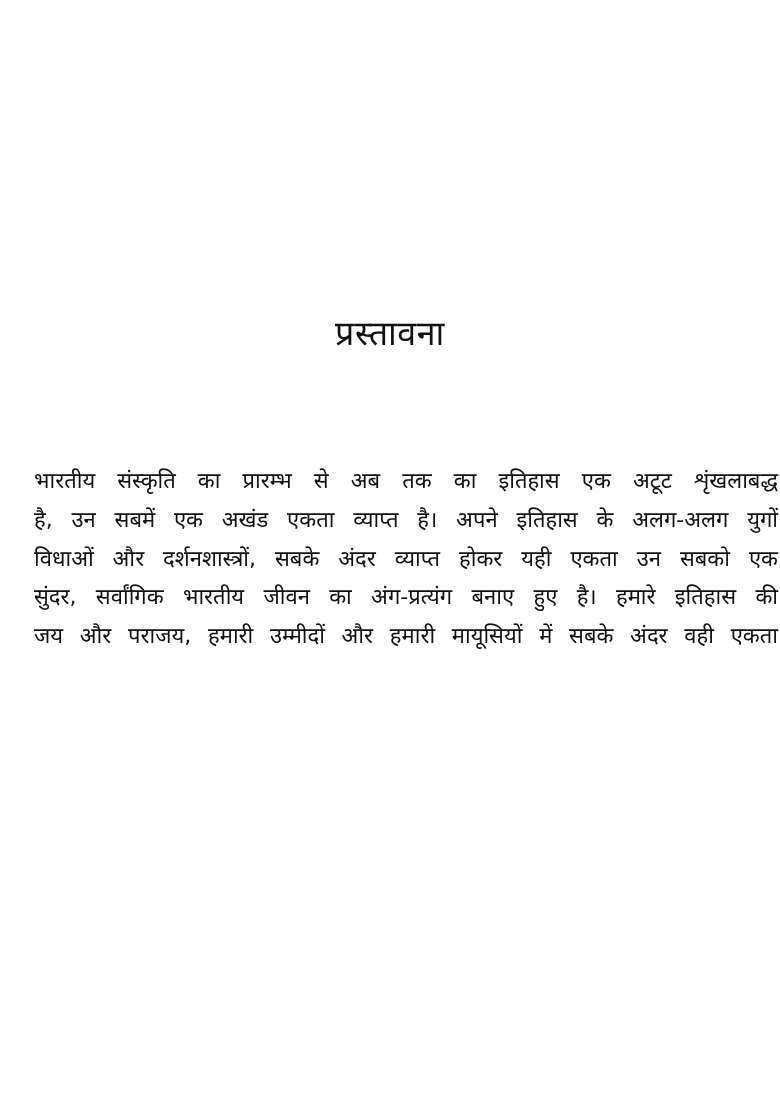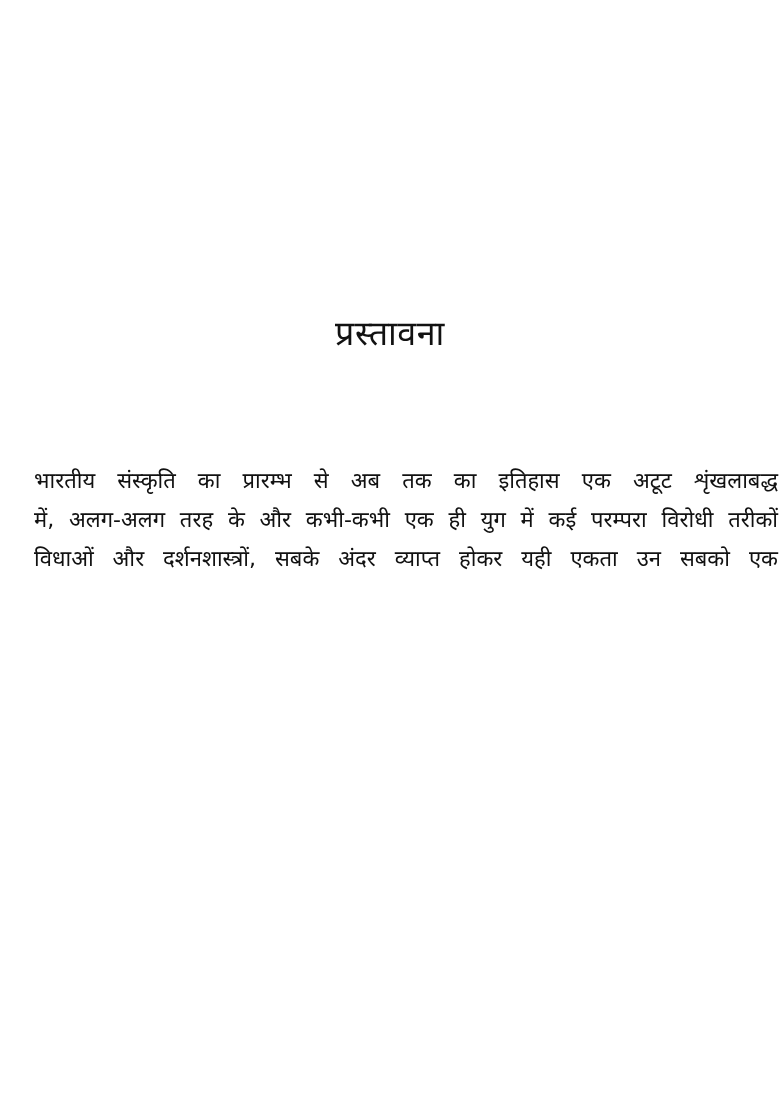--- a/index.html
+++ b/index.html
@@ -53,16 +53,18 @@
     }
   </style>
 </head>
 <body>
 
 <div class="page">
   <h1 class="title">प्रस्तावना</h1>
 
   <div class="body-text">
     <span class="line">भारतीय संस्कृति का प्रारम्भ से अब तक का इतिहास एक अटूट शृंखलाबद्ध</span>
-    <span class="line">में, अलग-अलग तरह के और कभी-कभी एक ही युग में कई परम्परा विरोधी तरीकों</span>
+    <span class="line">है, उन सबमें एक अखंड एकता व्याप्त है। अपने इतिहास के अलग-अलग युगों</span>
     <span class="line">विधाओं और दर्शनशास्त्रों, सबके अंदर व्याप्त होकर यही एकता उन सबको एक</span>
+    <span class="line">सुंदर, सर्वांगिक भारतीय जीवन का अंग-प्रत्यंग बनाए हुए है। हमारे इतिहास की</span>
+    <span class="line">जय और पराजय, हमारी उम्मीदों और हमारी मायूसियों में सबके अंदर वही एकता</span>
   </div>
 </div>
 
 </body></html>

